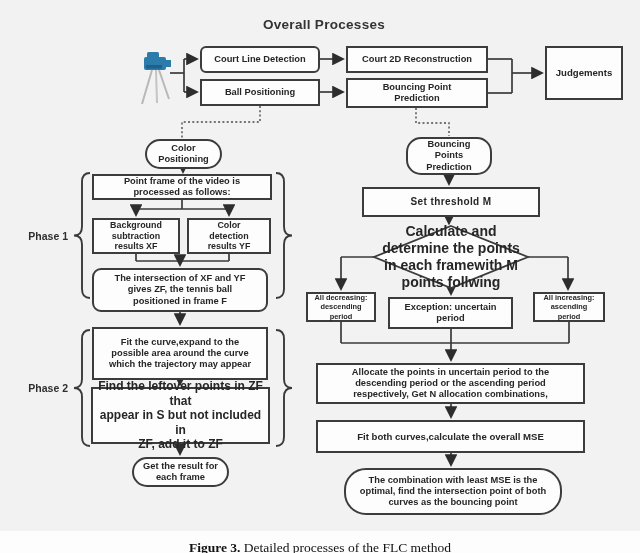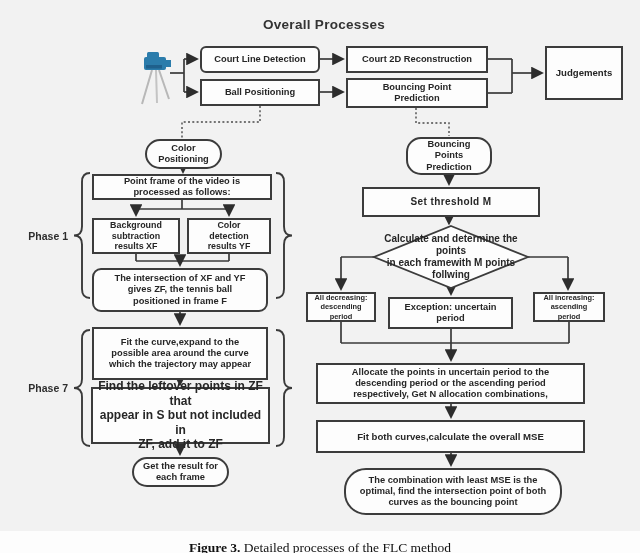--- a/index.html
+++ b/index.html
@@ -119,21 +119,21 @@
   </svg>
 
   <div class="node" style="left:200px;top:46px;width:120px;height:27px;border-radius:6px;">Court Line Detection</div>
   <div class="node" style="left:346px;top:46px;width:142px;height:27px;">Court 2D Reconstruction</div>
   <div class="node" style="left:200px;top:79px;width:120px;height:27px;">Ball Positioning</div>
   <div class="node" style="left:346px;top:78px;width:142px;height:30px;">Bouncing Point
 Prediction</div>
   <div class="node" style="left:545px;top:46px;width:78px;height:54px;font-size:9.6px;">Judgements</div>
 
   <div class="phase" style="left:8px;top:230px;">Phase 1</div>
-  <div class="phase" style="left:8px;top:382px;">Phase 7</div>
+  <div class="phase" style="left:8px;top:382px;">Phase 2</div>
 
   <div class="node round" style="left:145px;top:139px;width:77px;height:30px;">Color
 Positioning</div>
   <div class="node" style="left:92px;top:174px;width:180px;height:26px;">Point frame of the video is
 processed as follows:</div>
   <div class="node" style="left:92px;top:218px;width:88px;height:36px;font-size:8.9px;">Background
 subtraction
 results XF</div>
   <div class="node" style="left:187px;top:218px;width:84px;height:36px;font-size:8.9px;">Color
 detection
@@ -147,21 +147,21 @@
   <div class="node" style="left:91px;top:387px;width:179px;height:57px;font-size:12px;">Find the leftover points in ZF that
 appear in S but not included in
 ZF, add it to ZF</div>
   <div class="node round" style="left:132px;top:457px;width:97px;height:30px;">Get the result for
 each frame</div>
 
   <div class="node round" style="left:406px;top:137px;width:86px;height:38px;">Bouncing
 Points
 Prediction</div>
   <div class="node" style="left:362px;top:187px;width:178px;height:30px;font-size:10px;letter-spacing:.4px;">Set threshold M</div>
-  <div class="node plain" style="left:374px;top:241px;width:154px;height:32px;font-size:10px;">Calculate and determine the points
+  <div class="node plain" style="left:374px;top:241px;width:154px;height:32px;font-size:14px;">Calculate and determine the points
 in each framewith M points follwing</div>
   <div class="node sm" style="left:306px;top:292px;width:70px;height:30px;">All decreasing:
 descending
 period</div>
   <div class="node" style="left:388px;top:297px;width:125px;height:32px;">Exception: uncertain
 period</div>
   <div class="node sm" style="left:533px;top:292px;width:72px;height:30px;">All increasing:
 ascending
 period</div>
   <div class="node" style="left:316px;top:363px;width:269px;height:41px;">Allocate the points in uncertain period to the

